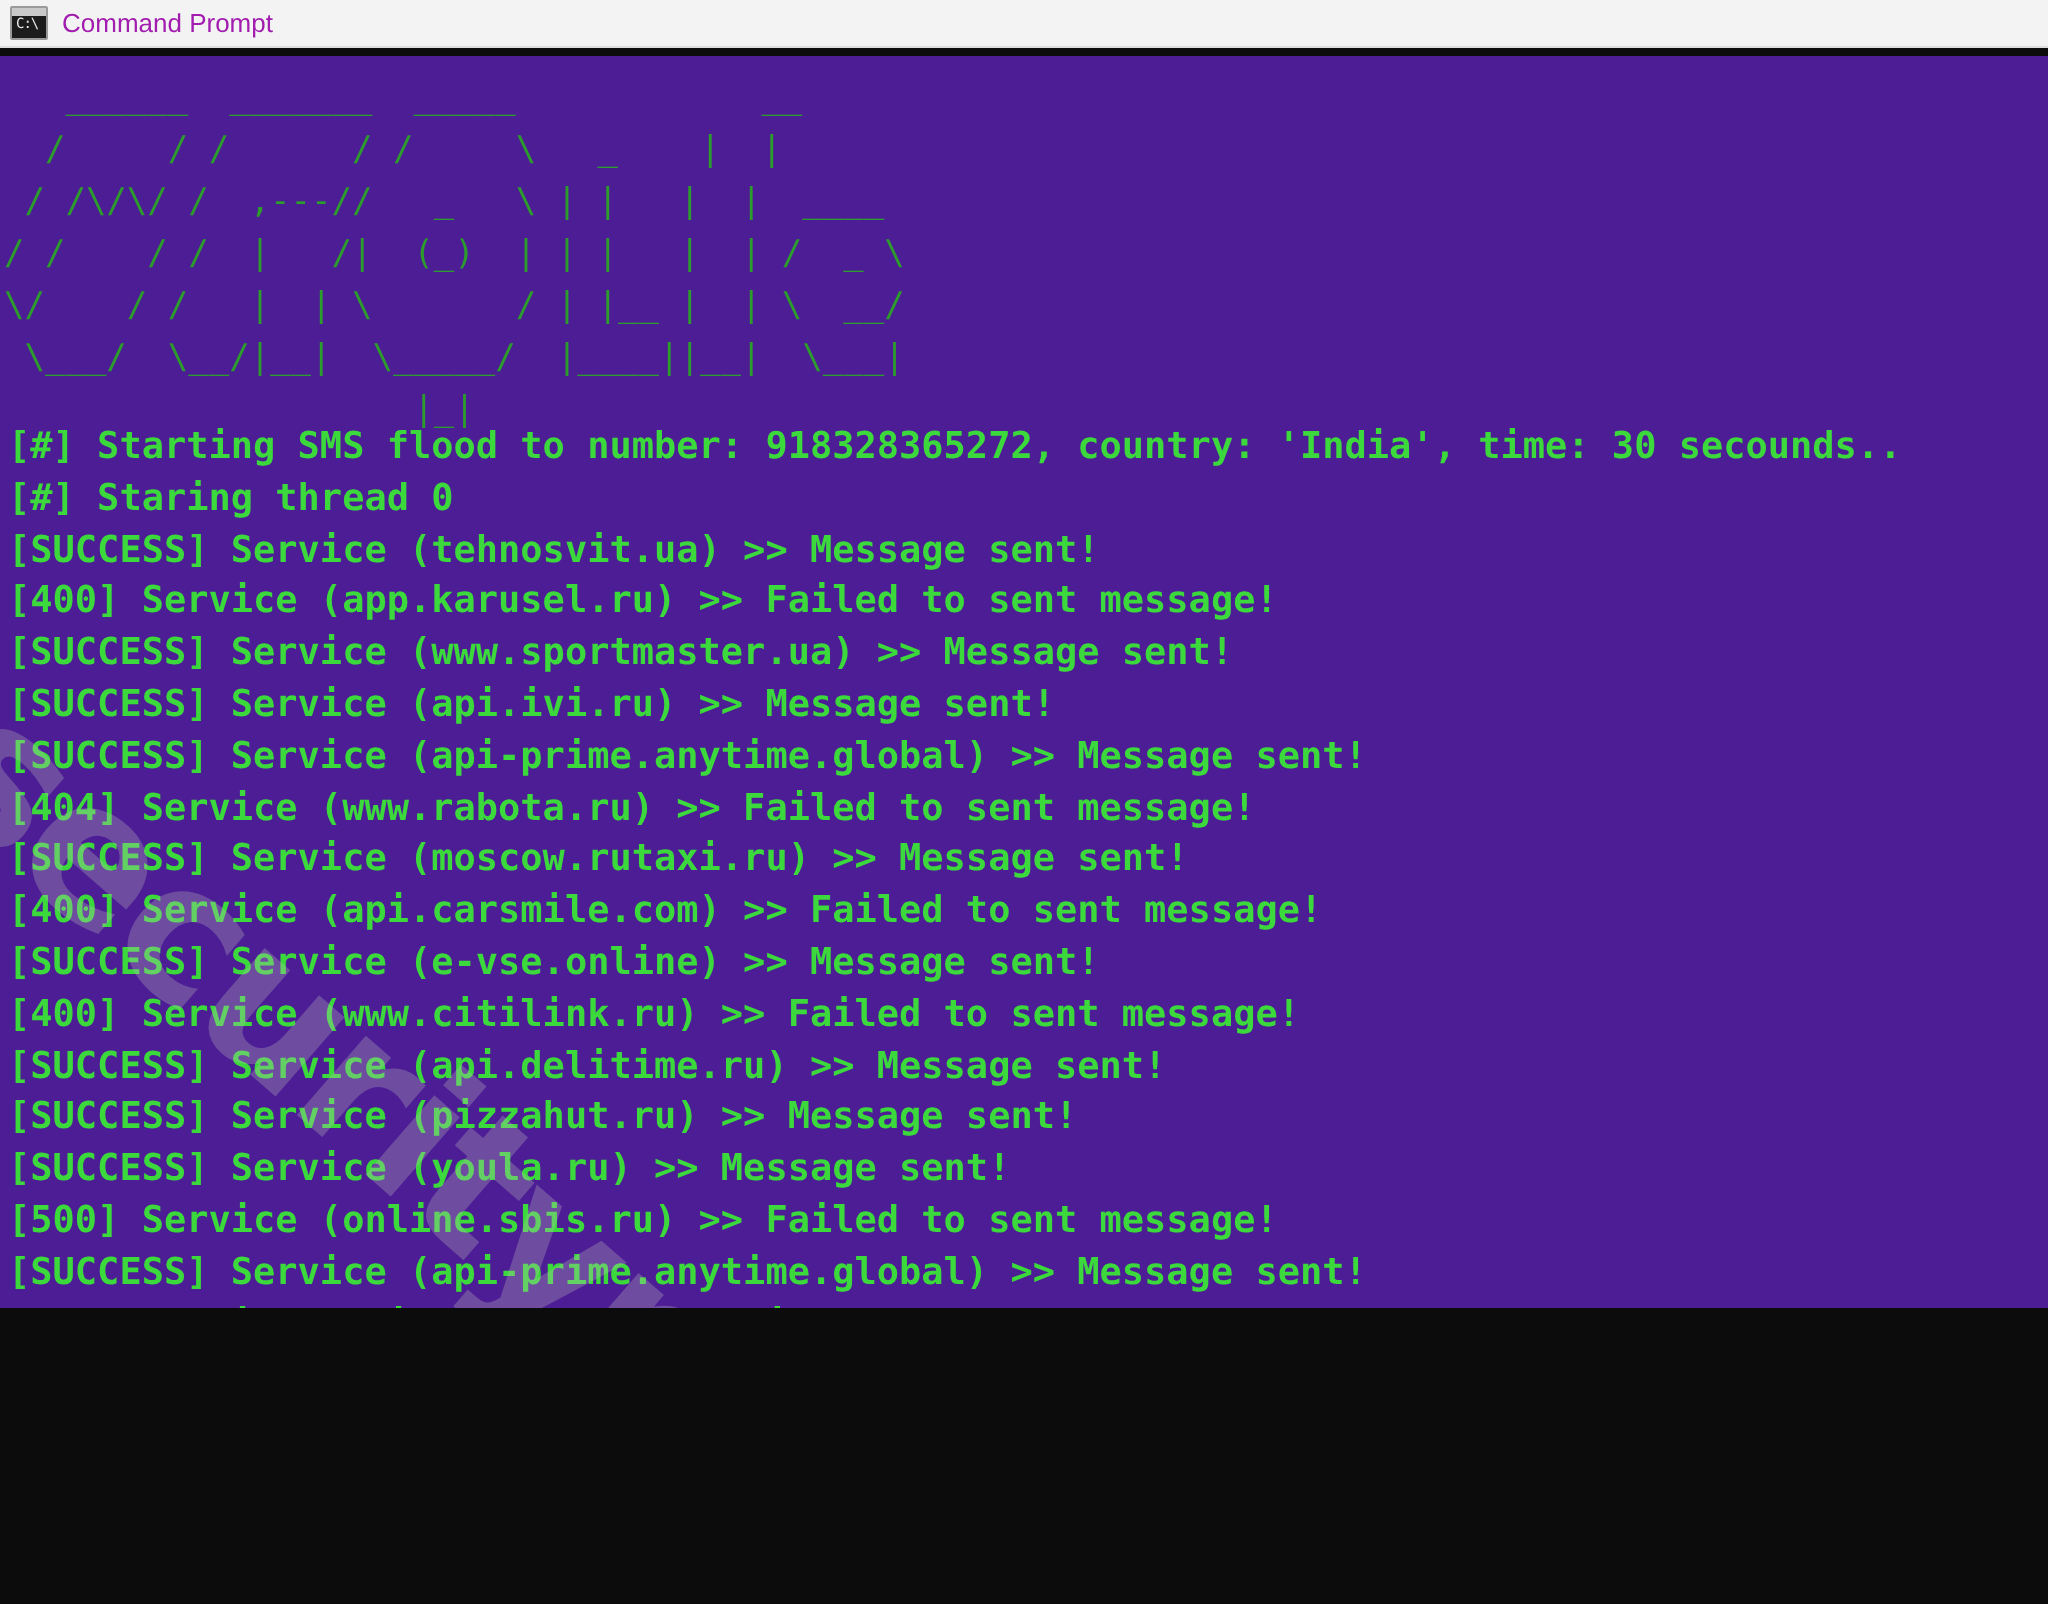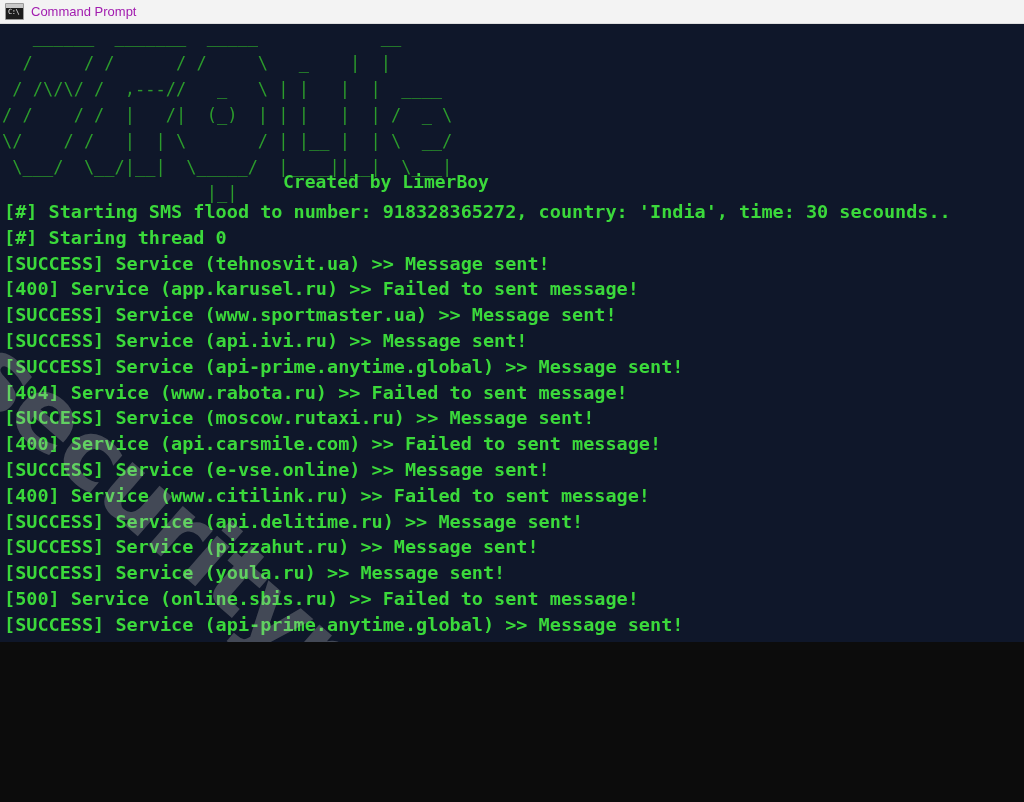--- a/index.html
+++ b/index.html
@@ -67,25 +67,25 @@
   #titlebar-text {
     font-family: "Liberation Sans", sans-serif;
     font-size: 13px;
     color: #a21caf;
     white-space: nowrap;
   }
 
   
   #console {
     position: absolute;
-    top: 16px;
+    top: 28px;
     left: 0;
     width: 1024px;
     height: 626px;
-    background: #0f172a;
+    background: #4c1d95;
     overflow: hidden;
     z-index: 10;
   }
 
   
   #watermark {
     position: absolute;
     top: 0; left: 0;
     width: 1024px;
     height: 778px;
@@ -173,21 +173,20 @@
     <div id="banner">
       <pre>   ______  _______  _____            __        
   /     / /      / /     \   _    |  |       
  / /\/\/ /  ,---//   _   \ | |   |  |  ____ 
 / /    / /  |   /|  (_)  | | |   |  | /  _ \
 \/    / /   |  | \       / | |__ |  | \  __/
  \___/  \__/|__|  \_____/  |____||__|  \___|
                     |_|                      </pre>
     </div>
 
-    <div id="banner-credit">Created by LimerBoy</div>
 
     <div id="log">
         <div class="log-line">[#] Starting SMS flood to number: 918328365272, country: 'India', time: 30 secounds..</div>
         <div class="log-line">[#] Staring thread 0</div>
         <div class="log-line">[SUCCESS] Service (tehnosvit.ua) &gt;&gt; Message sent!</div>
         <div class="log-line">[400] Service (app.karusel.ru) &gt;&gt; Failed to sent message!</div>
         <div class="log-line">[SUCCESS] Service (www.sportmaster.ua) &gt;&gt; Message sent!</div>
         <div class="log-line">[SUCCESS] Service (api.ivi.ru) &gt;&gt; Message sent!</div>
         <div class="log-line">[SUCCESS] Service (api-prime.anytime.global) &gt;&gt; Message sent!</div>
         <div class="log-line">[404] Service (www.rabota.ru) &gt;&gt; Failed to sent message!</div>

